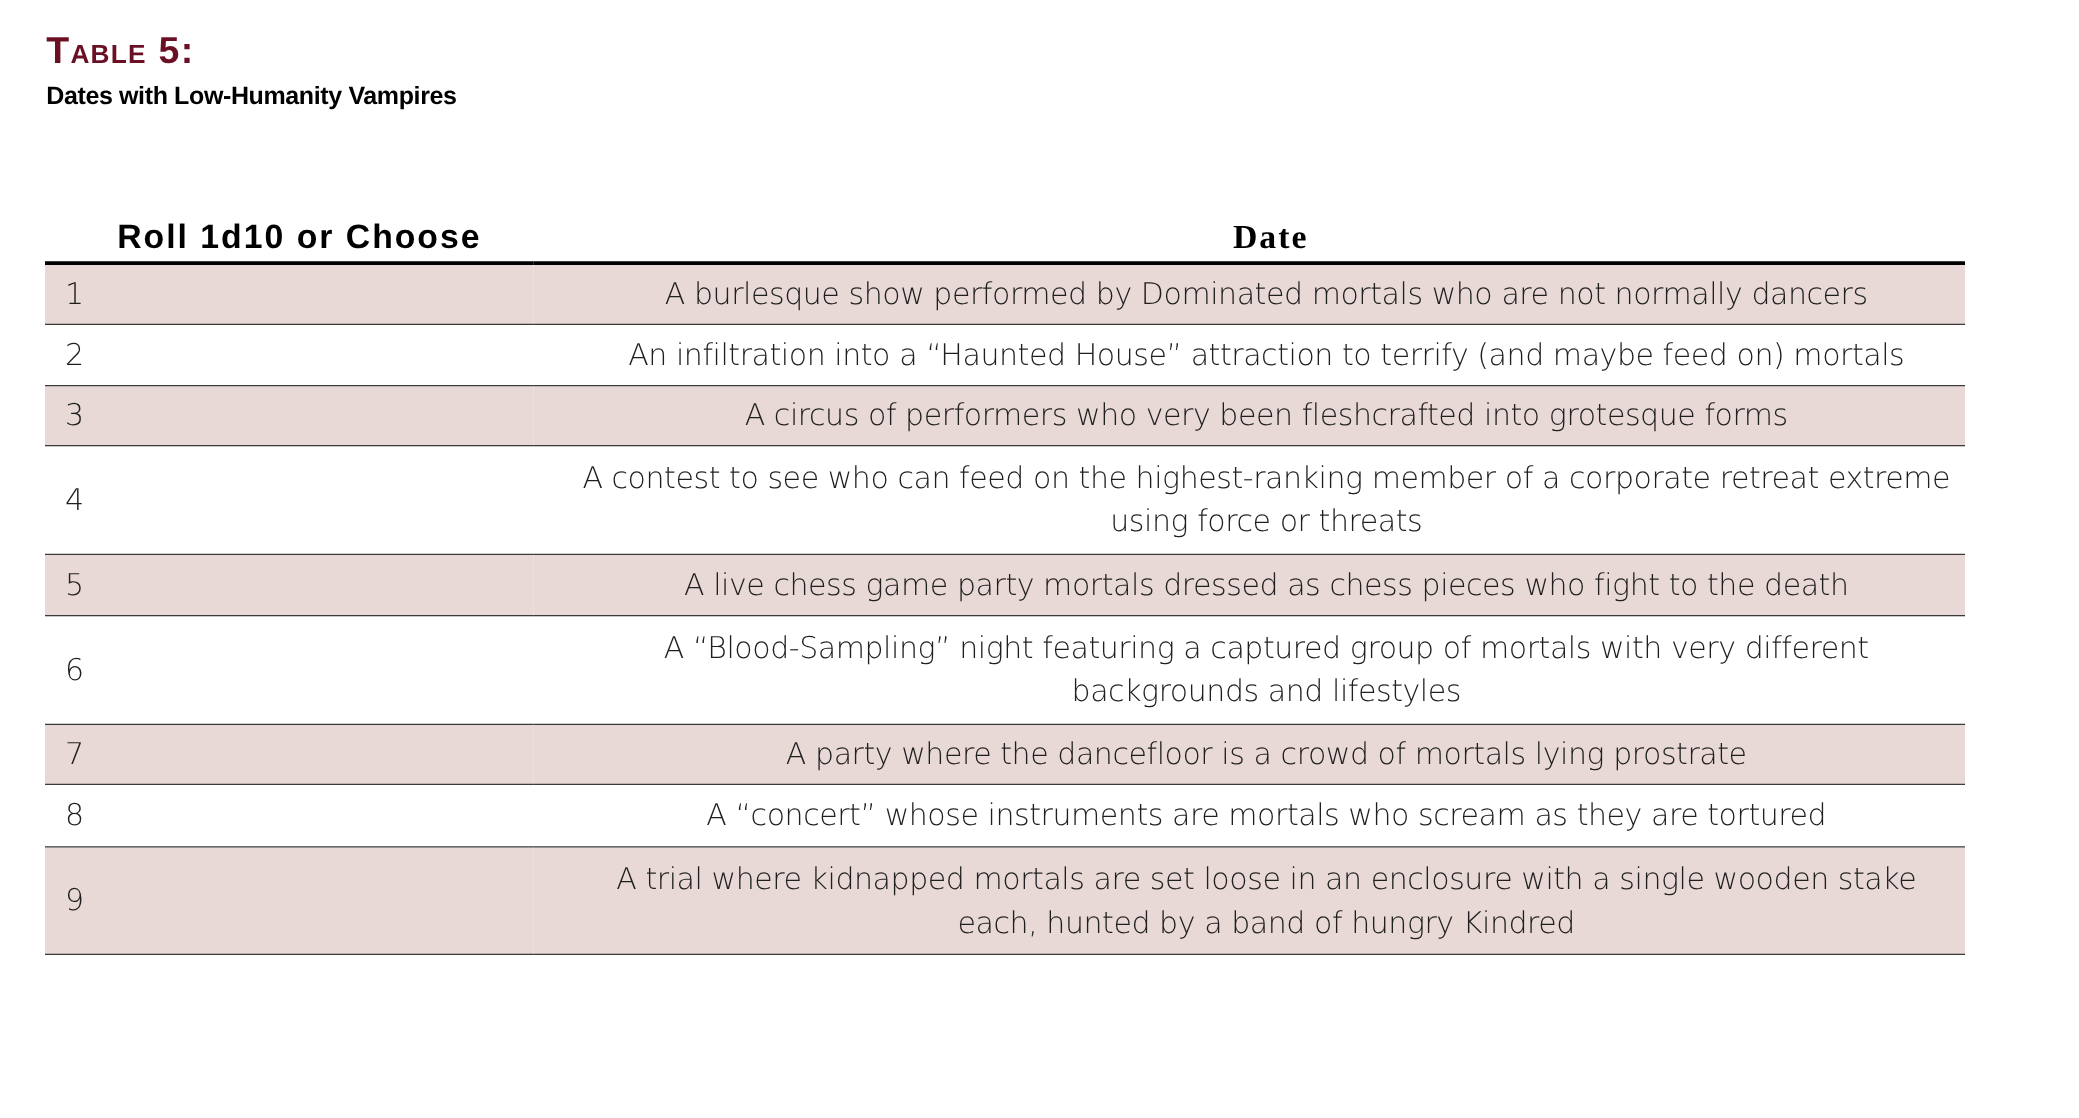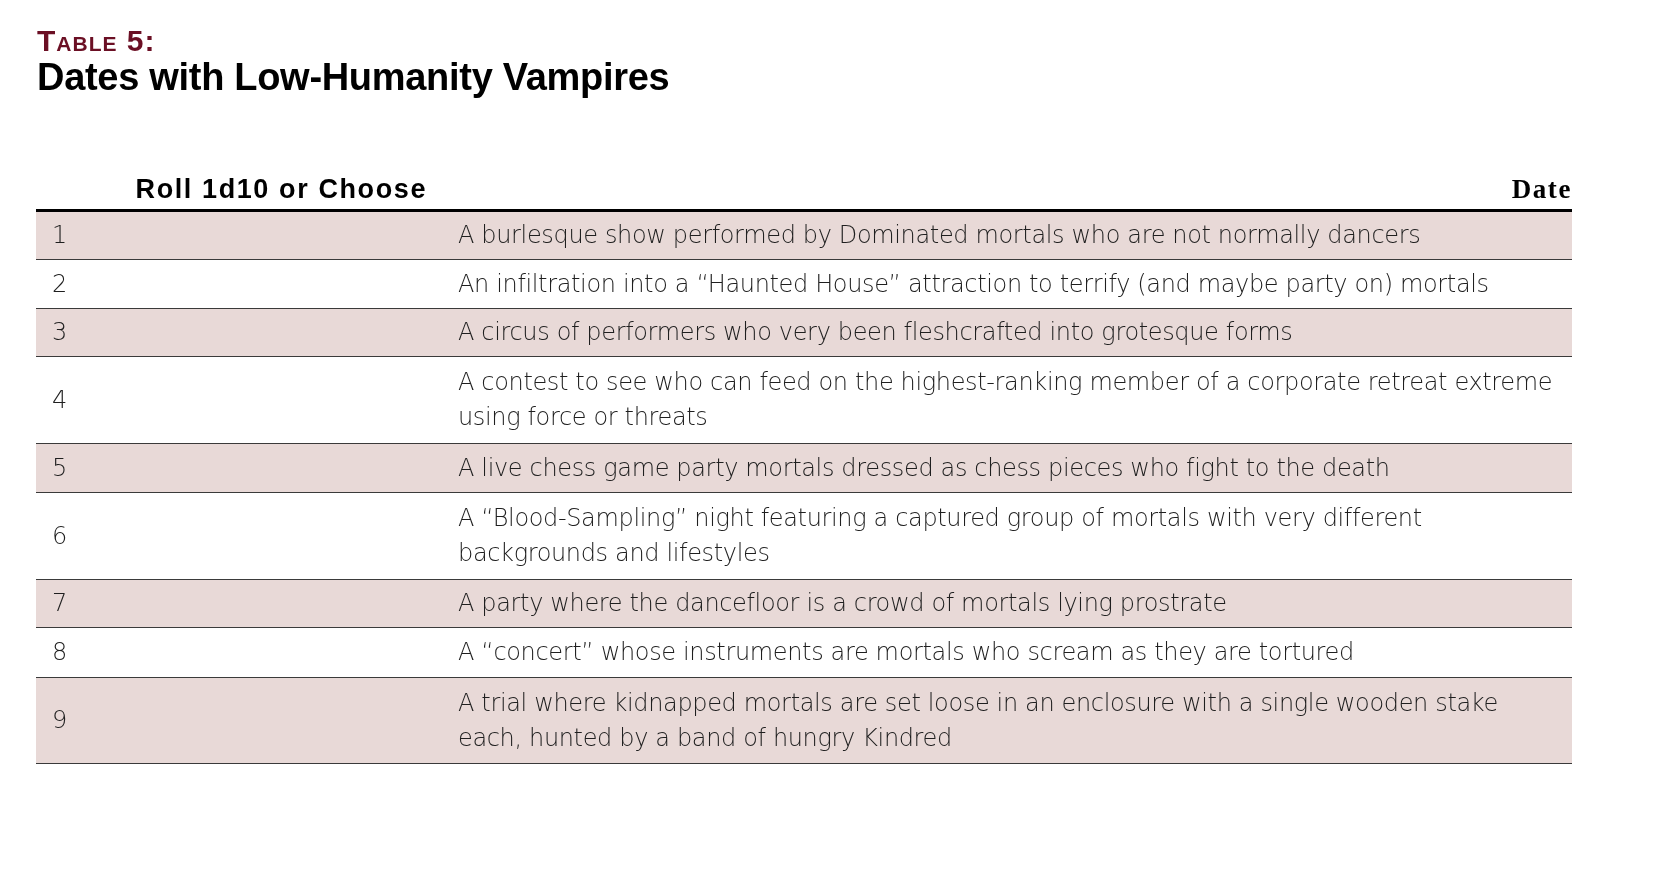--- a/index.html
+++ b/index.html
@@ -27,40 +27,40 @@
     line-height: 30px;
     color: var(--accent);
     text-align: center;
   }
   .table-title {
     position: absolute;
     left: 37px;
     top: 62px;
     font-family: "Liberation Sans", sans-serif;
     font-weight: bold;
-    font-size: 38px;
+    font-size: 20px;
     line-height: 30px;
     letter-spacing: -0.3px;
     color: #000000;
   }
   .table-wrap {
     position: absolute;
     left: 36px;
     top: 162px;
     width: 1536px;
   }
   table {
     width: 100%;
     border-collapse: collapse;
     table-layout: fixed;
   }
   col.c1 { width: 391px; }
   col.c2 { width: auto; }
   thead th {
-    text-align: right;
+    text-align: center;
     font-family: "Liberation Sans", sans-serif;
     font-weight: bold;
     font-size: 27px;
     letter-spacing: 1.6px;
     color: #000;
     height: 43px;
     padding: 0 0 0 16px;
     vertical-align: bottom;
     padding-bottom: 4px;
     border-bottom: 3px solid #000;
@@ -70,21 +70,21 @@
     font-family: "DejaVu Sans", sans-serif;
     font-weight: 200;
     font-size: 24px;
     line-height: 35px;
     color: #1f1f1f;
     padding: 6px 10px 6px 16px;
     border-bottom: 1.5px solid #3a3a3a;
     vertical-align: middle;
     letter-spacing: -0.35px;
   }
-  tbody td.c2 { padding-left: 31px; padding-right: 4px; }
+  tbody td.c2 { padding-left: 31px; padding-right: 4px; text-align: center; }
   tbody tr.shaded td { background: var(--shade); }
   tbody tr.last td { border-bottom: none; }
 </style>
 </head>
 <body>
 
 <div>
   <div class="table-label">Table 5:</div>
   <div class="table-title">Dates with Low-Humanity Vampires</div>
 </div>
@@ -101,21 +101,21 @@
         <th class="h2">Date</th>
       </tr>
     </thead>
     <tbody>
       <tr class="shaded" style="height:48px">
         <td class="c1">1</td>
         <td class="c2">A burlesque show performed by Dominated mortals who are not normally dancers</td>
       </tr>
       <tr style="height:49px">
         <td class="c1">2</td>
-        <td class="c2">An infiltration into a “Haunted House” attraction to terrify (and maybe party on) mortals</td>
+        <td class="c2">An infiltration into a “Haunted House” attraction to terrify (and maybe feed on) mortals</td>
       </tr>
       <tr class="shaded" style="height:48px">
         <td class="c1">3</td>
         <td class="c2">A circus of performers who very been fleshcrafted into grotesque forms</td>
       </tr>
       <tr style="height:87px">
         <td class="c1">4</td>
         <td class="c2">A contest to see who can feed on the highest-ranking member of a corporate retreat extreme using force or threats</td>
       </tr>
       <tr class="shaded" style="height:49px">

